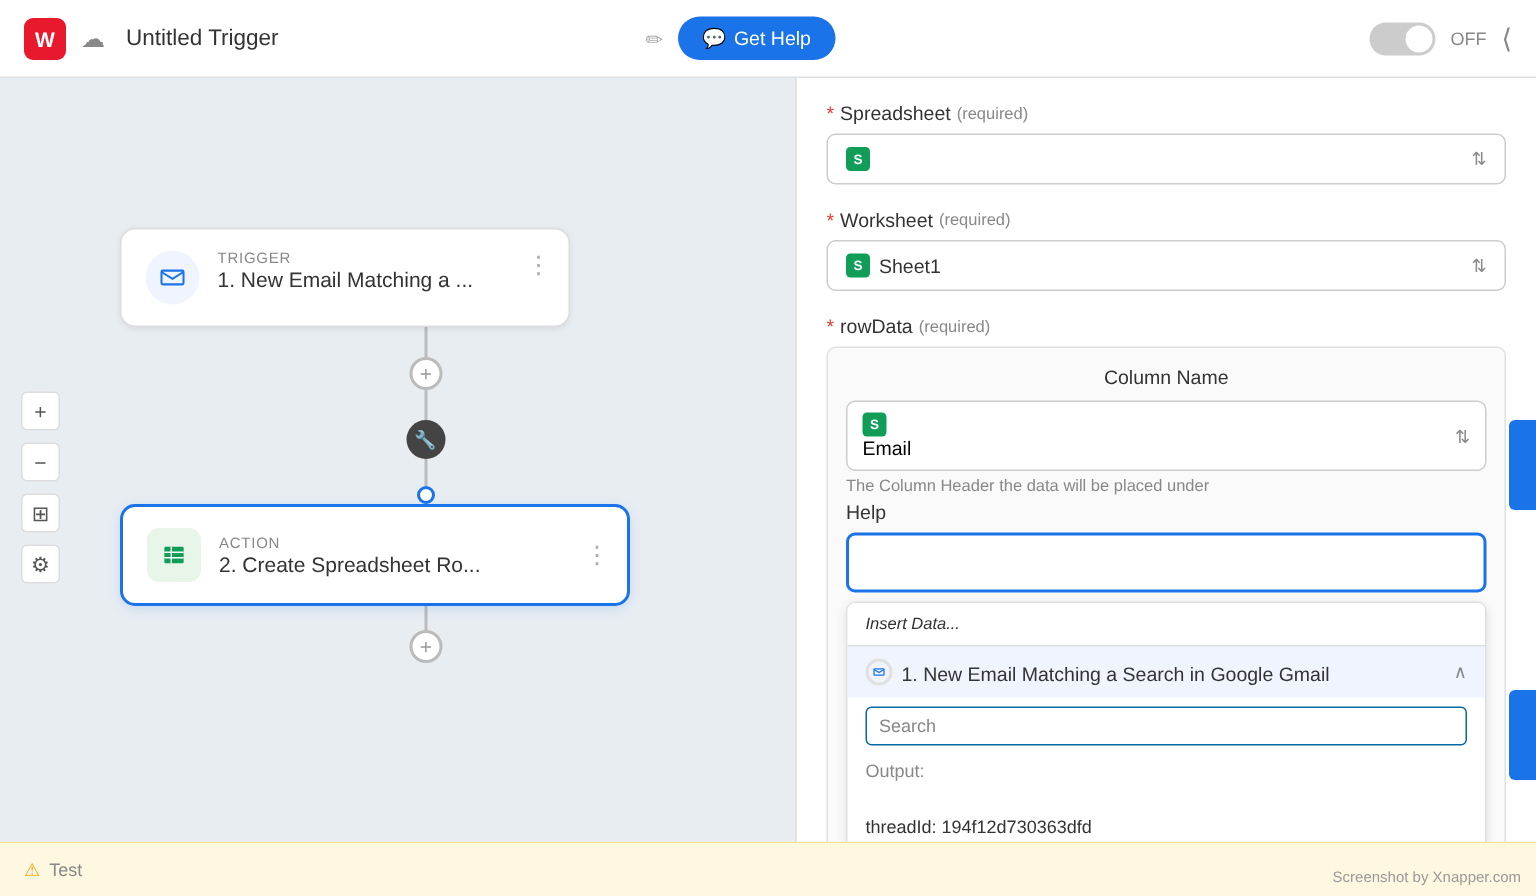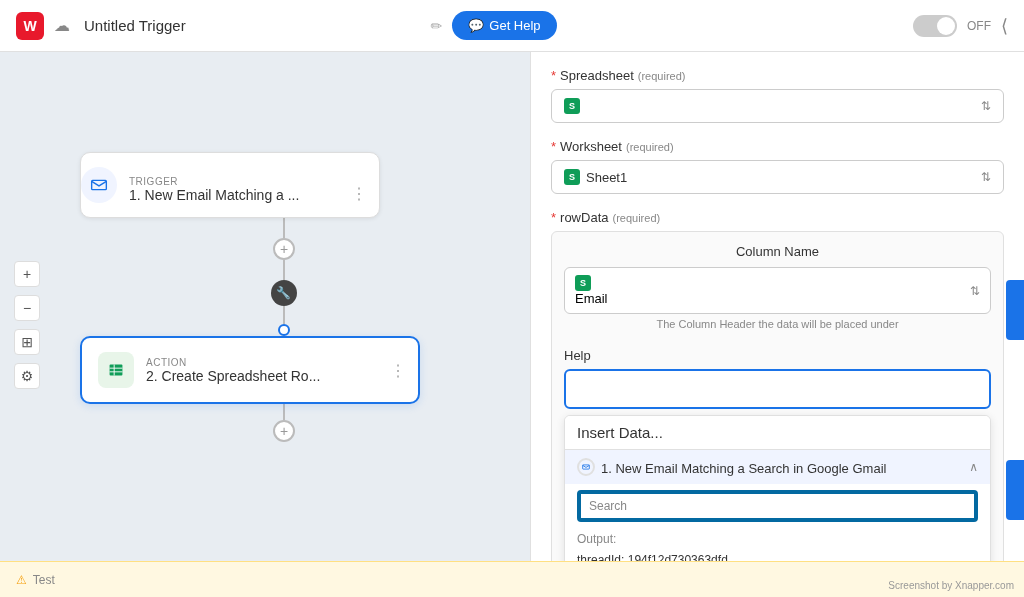--- a/index.html
+++ b/index.html
@@ -123,23 +123,23 @@
       position: absolute;
       top: 100px;
       left: 80px;
       width: 360px;
     }
 
     .node-trigger {
       background: white;
       border: 1px solid #ddd;
       border-radius: 10px;
-      padding: 14px 0;
-      display: flex;
-      align-items: flex-end;
+      padding: 14px 16px;
+      display: flex;
+      align-items: flex-start;
       gap: 12px;
       width: 300px;
       position: relative;
       box-shadow: 0 1px 4px rgba(0,0,0,0.08);
     }
     .node-action {
       background: white;
       border: 2px solid #1a73e8;
       border-radius: 10px;
       padding: 14px 16px;
@@ -336,22 +336,21 @@
       border-radius: 6px;
       padding: 7px 10px;
       font-size: 13px;
       background: white;
       display: flex; align-items: center; justify-content: space-between;
       cursor: pointer;
     }
     .hint-text {
       font-size: 11px;
       color: #888;
-      margin-bottom: 18px;
-      text-align: center;
+      margin-bottom: 4px;
     }
     .data-label {
       font-size: 13px;
       font-weight: 500;
       color: #333;
       margin-bottom: 6px;
     }
     .data-input-box {
       border: 2px solid #1a73e8;
       border-radius: 6px;
@@ -365,24 +364,25 @@
     .insert-data-dropdown {
       border: 1px solid #e0e0e0;
       border-radius: 6px;
       background: white;
       overflow: hidden;
       margin-top: 4px;
       box-shadow: 0 2px 8px rgba(0,0,0,0.1);
     }
     .insert-data-header {
       padding: 8px 12px;
-      font-size: 15px;
+      font-size: 11px;
       font-weight: 500;
       color: #333;
       background: white;
+      font-style: italic;
     }
     .insert-data-item {
       padding: 8px 12px;
       display: flex;
       align-items: center;
       justify-content: space-between;
       background: #f0f4ff;
       border-top: 1px solid #e0e0e0;
       cursor: pointer;
     }
@@ -397,33 +397,33 @@
       border: 2px solid #e0e0e0;
       background: #f0f4ff;
       display: flex; align-items: center; justify-content: center;
       font-size: 10px;
     }
     .chevron-up { font-size: 12px; color: #888; }
 
     
     .search-box {
       margin: 6px 12px;
-      border: 4px solid #0369a1;
+      border: 1px solid #0369a1;
       border-radius: 4px;
       padding: 5px 8px;
       font-size: 12px;
       color: #888;
     }
     .output-section {
       padding: 4px 12px;
     }
     .output-label {
       font-size: 12px;
       color: #888;
-      margin-bottom: 4px;
+      margin-bottom: 20px;
     }
     .output-item {
       font-size: 12px;
       color: #333;
       padding: 3px 0;
       cursor: pointer;
     }
     .output-item.highlighted {
       background: #fff3cd;
       border: 1.5px solid #e53935;

